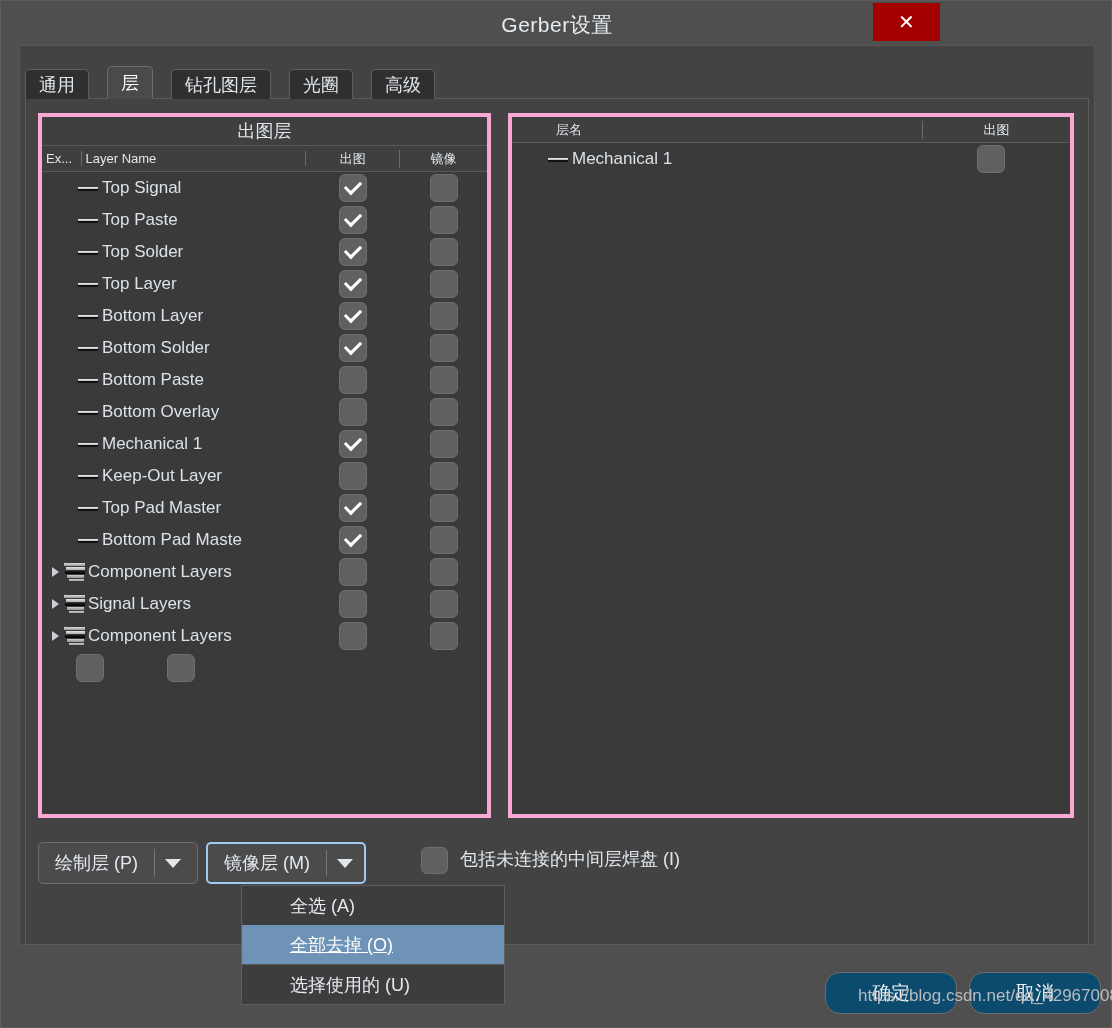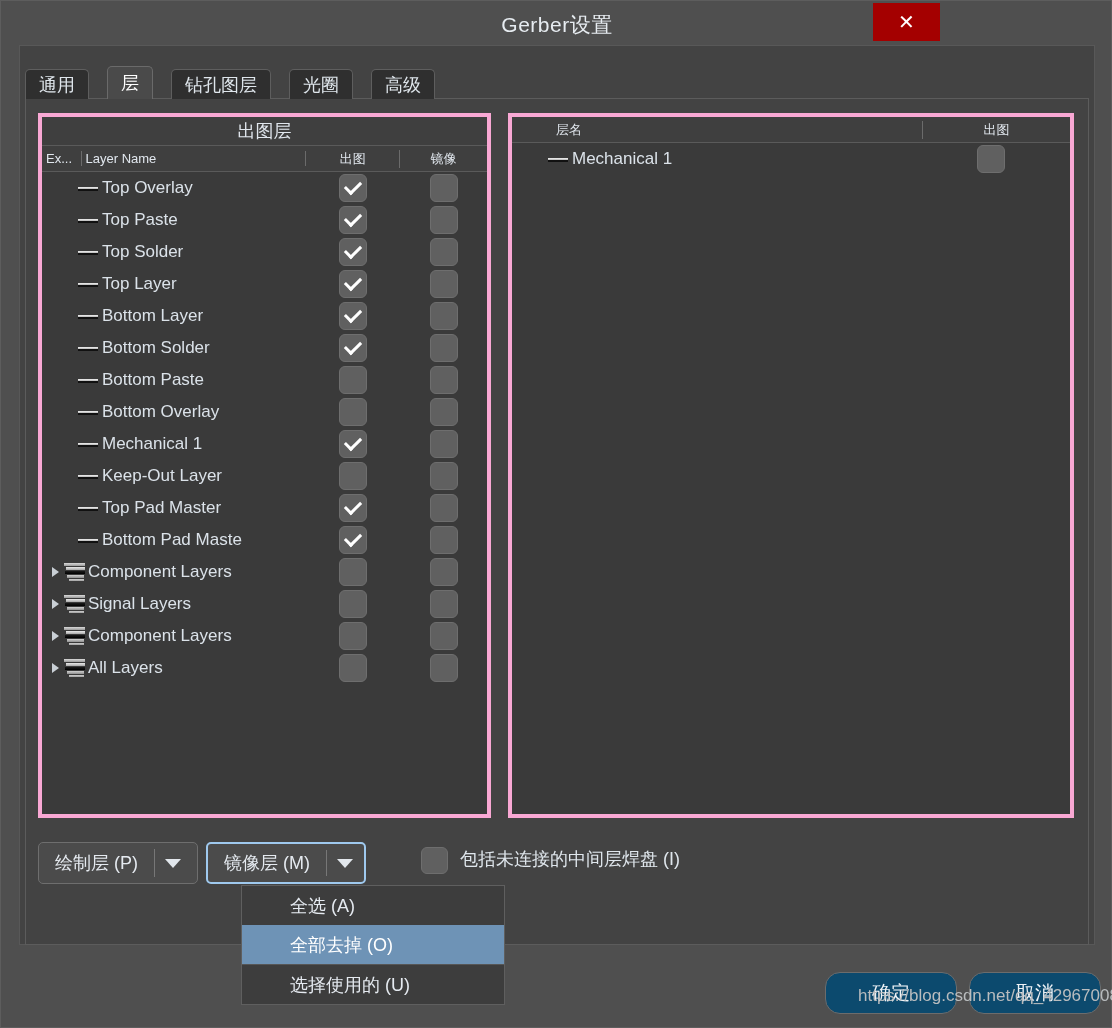--- a/index.html
+++ b/index.html
@@ -68,21 +68,21 @@
   .splitbtn .arw::before{content:"";width:0;height:0;border-top:9px solid #e2e7ec;border-left:8px solid transparent;border-right:8px solid transparent;}
   .splitbtn.focused{border:2px solid #9fc9ee;background:#4b4b4b;}
 
   .midchk{position:absolute;left:420px;top:846px;display:flex;align-items:flex-start;}
   .midchk .ck{width:27px;height:27px;}
   .midchk .txt{margin-left:12px;font-size:18px;color:#dfe6ec;white-space:nowrap;}
 
   
   .menu{position:absolute;left:205px;top:884px;width:264px;background:#3d3d3d;border:1px solid #5f5f5f;box-sizing:border-box;z-index:40;margin-left:35px;}
   .menu .mi{height:39px;display:flex;align-items:center;padding-left:48px;font-size:18px;color:#e5eaf0;cursor:pointer;box-sizing:border-box;}
-  .menu .mi.hl{background:#6e93b6;color:#ffffff;}
+  .menu .mi.hl{background:#6e93b6;color:#ffffff;text-decoration:underline;}
   .menu .msep{height:1px;background:#565656;margin:0;}
 
   
   .footbtn{position:absolute;top:971px;width:132px;height:42px;background:#0c4a6e;border:1px solid #6c6c6c;border-radius:15px;box-sizing:border-box;display:flex;align-items:center;justify-content:center;font-size:19px;color:#eef2f6;cursor:pointer;}
   #ok-button{left:824px;}
   #cancel-button{left:968px;}
 
   .watermark{position:absolute;left:857px;top:985px;font-size:17px;color:#b9bcbe;white-space:nowrap;pointer-events:none;font-family:"Liberation Sans",sans-serif;}
 </style>
 </head>
@@ -126,21 +126,21 @@
       <div class="cell sep" style="width:228px;padding-left:4px;">Layer Name</div>
       <div class="cell sep" style="width:95px;justify-content:center;">出图</div>
       <div class="cell" style="width:88px;justify-content:center;">镜像</div>
     </div>
     <div class="rows" id="left-rows">
         <div class="row">
           <div class="rowname" style="width: 268px; padding-left: 6px; box-sizing: border-box;">
             <div class="arrow"></div>
             <div class="indent"></div>
             <div class="licon single"></div>
-            <span>Top Overlay</span>
+            <span>Top Signal</span>
           </div>
           <div class="ckcell" style="width: 95px;">
             <div class="ck on"></div>
           </div>
           <div class="ckcell" style="width: 88px;">
             <div class="ck"></div>
           </div>
         </div>
         <div class="row">
           <div class="rowname" style="width: 268px; padding-left: 6px; box-sizing: border-box;">
@@ -329,25 +329,20 @@
             <span>Component Layers</span>
           </div>
           <div class="ckcell" style="width: 95px;">
             <div class="ck"></div>
           </div>
           <div class="ckcell" style="width: 88px;">
             <div class="ck"></div>
           </div>
         </div>
         <div class="row">
-          <div class="rowname" style="width: 268px; padding-left: 6px; box-sizing: border-box;">
-            <div class="arrow has"></div>
-            <div class="licon stack"></div>
-            <span>All Layers</span>
-          </div>
           <div class="ckcell" style="width: 95px;">
             <div class="ck"></div>
           </div>
           <div class="ckcell" style="width: 88px;">
             <div class="ck"></div>
           </div>
         </div>
       </div>
   </div>
 

